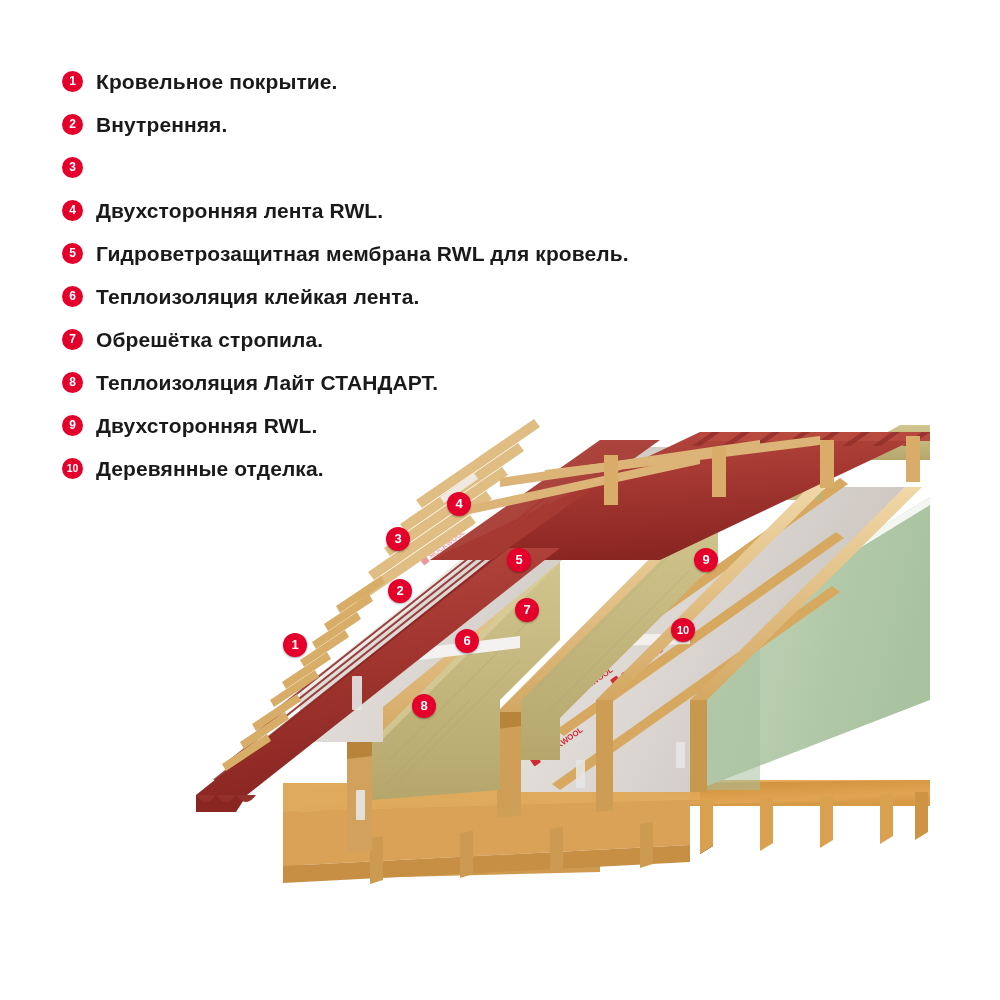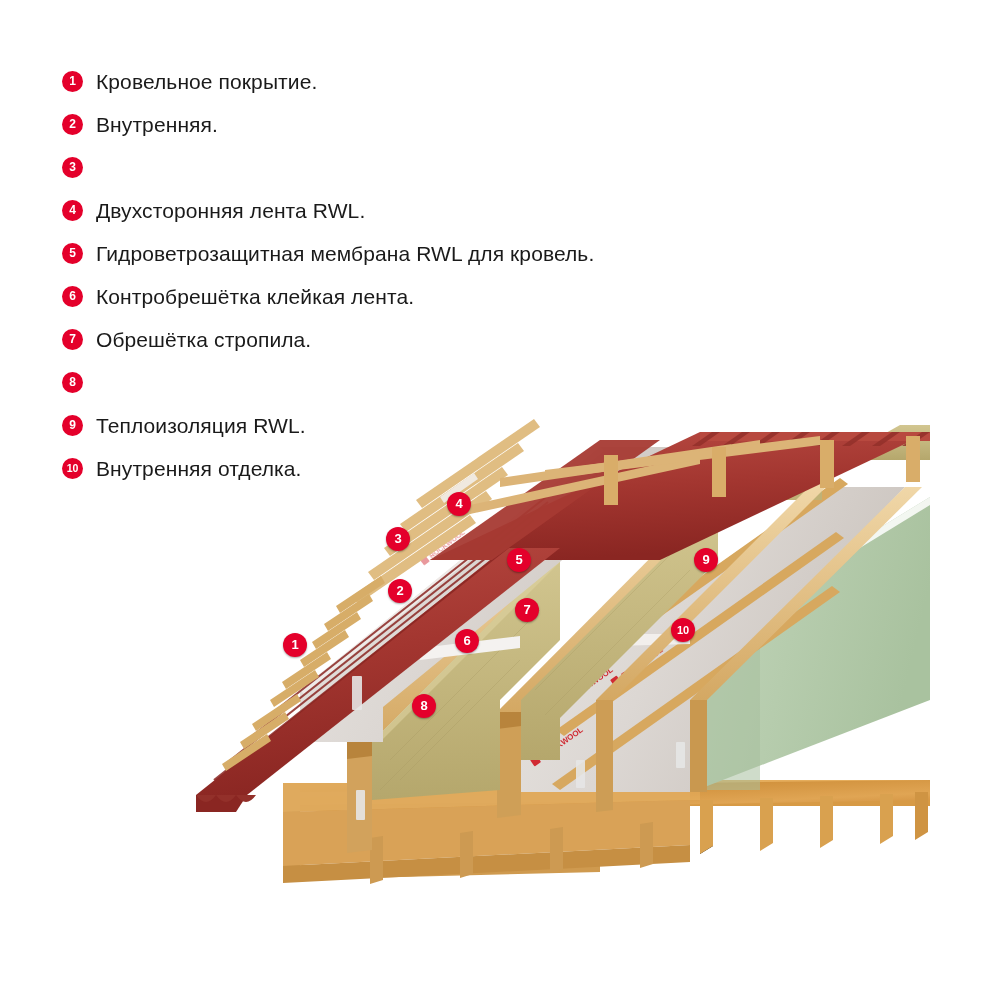--- a/index.html
+++ b/index.html
@@ -40,21 +40,21 @@
     font-weight: 700;
     line-height: 21px;
     text-align: center;
     letter-spacing: -0.2px;
     box-sizing: border-box;
   }
   .marker.two-digit { font-size: 10.5px; }
   .legend-label {
     margin-left: 13px;
     font-size: 21px;
-    font-weight: 400;
+    font-weight: 700;
     letter-spacing: 0.1px;
     white-space: nowrap;
     color: #1a1a1a;
   }
 
   
   .illustration {
     position: absolute;
     left: 0;
     top: 0;
@@ -377,30 +377,31 @@
   <div class="legend-item">
     <span class="marker">4</span>
     <span class="legend-label">Двухсторонняя лента RWL.</span>
   </div>
   <div class="legend-item">
     <span class="marker">5</span>
     <span class="legend-label">Гидроветрозащитная мембрана RWL для кровель.</span>
   </div>
   <div class="legend-item">
     <span class="marker">6</span>
-    <span class="legend-label">Контробрешётка клейкая лента.</span>
+    <span class="legend-label">Теплоизоляция клейкая лента.</span>
   </div>
   <div class="legend-item">
     <span class="marker">7</span>
     <span class="legend-label">Обрешётка стропила.</span>
   </div>
   <div class="legend-item">
     <span class="marker">8</span>
+    <span class="legend-label">Теплоизоляция Лайт СТАНДАРТ.</span>
   </div>
   <div class="legend-item">
     <span class="marker">9</span>
-    <span class="legend-label">Теплоизоляция RWL.</span>
+    <span class="legend-label">Двухсторонняя RWL.</span>
   </div>
   <div class="legend-item">
     <span class="marker two-digit">10</span>
-    <span class="legend-label">Внутренняя отделка.</span>
+    <span class="legend-label">Деревянные отделка.</span>
   </div>
 </div>
 
 </body></html>

